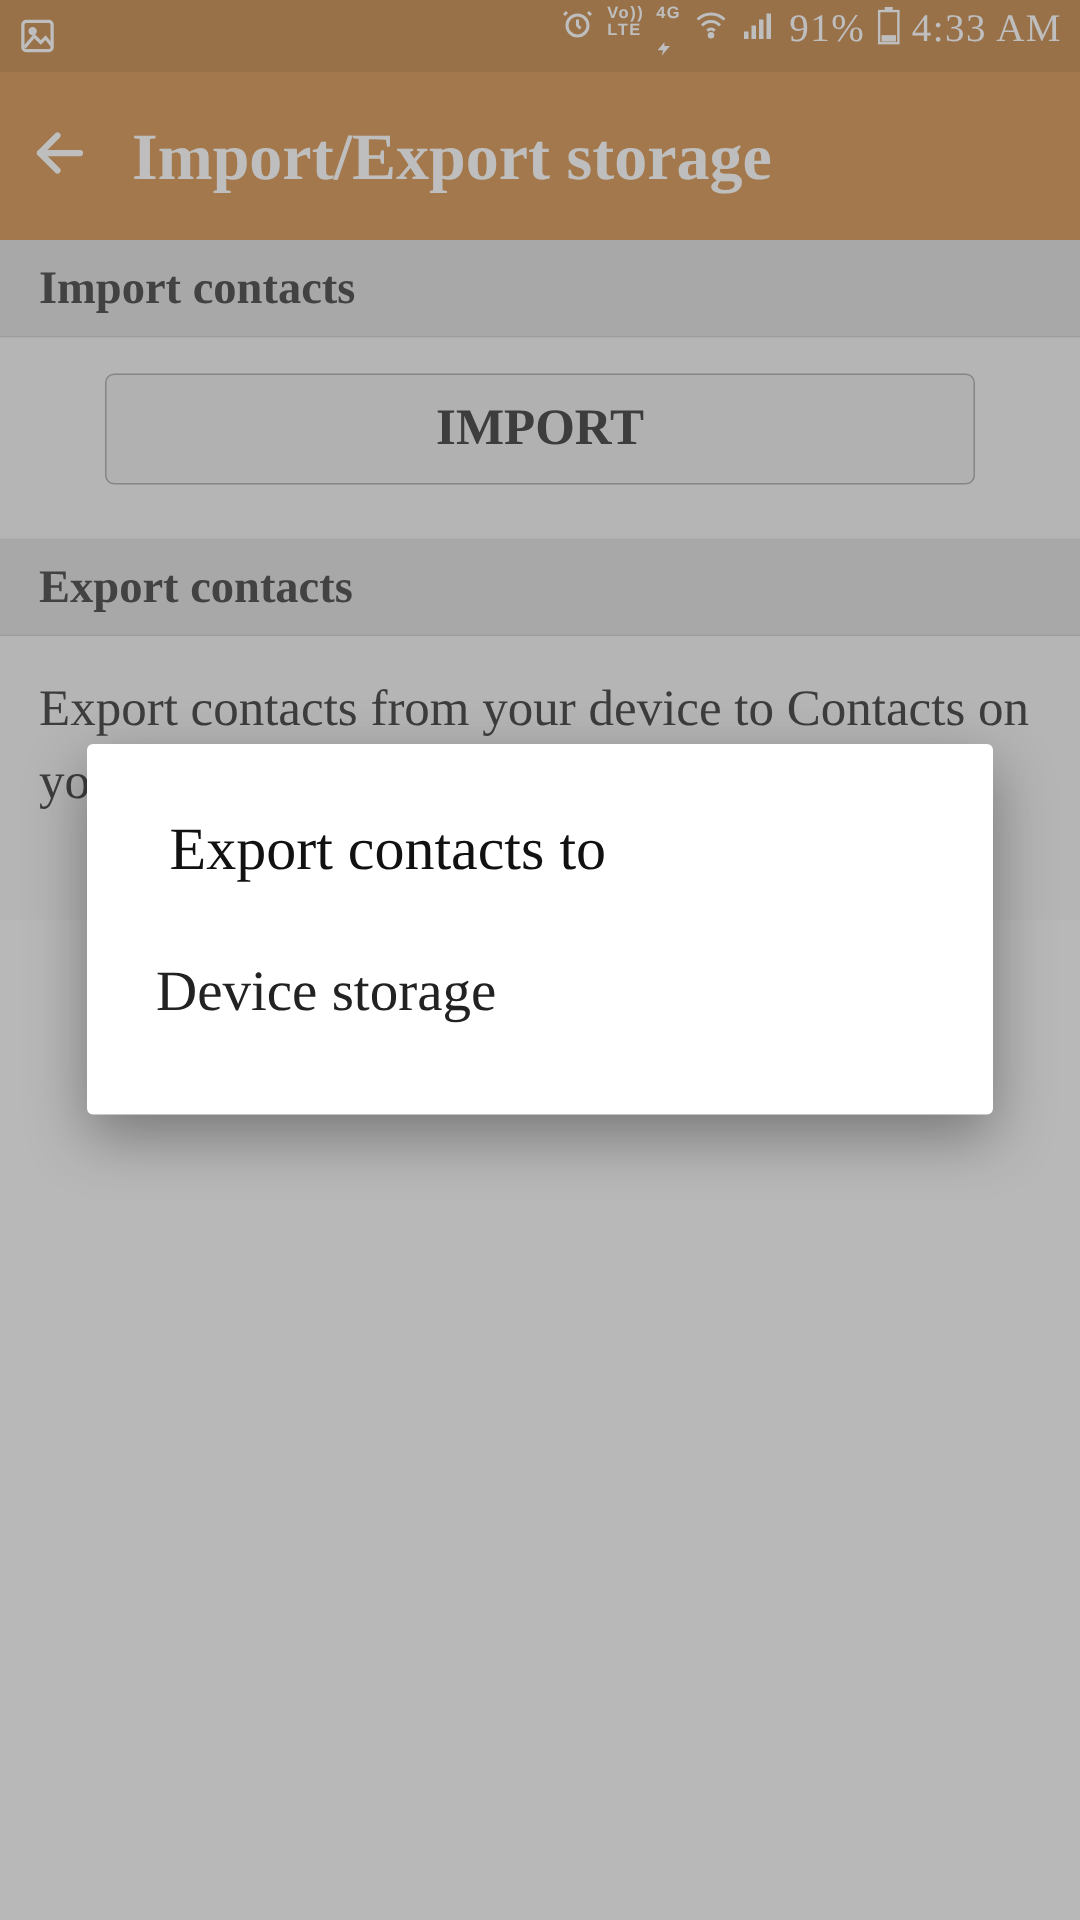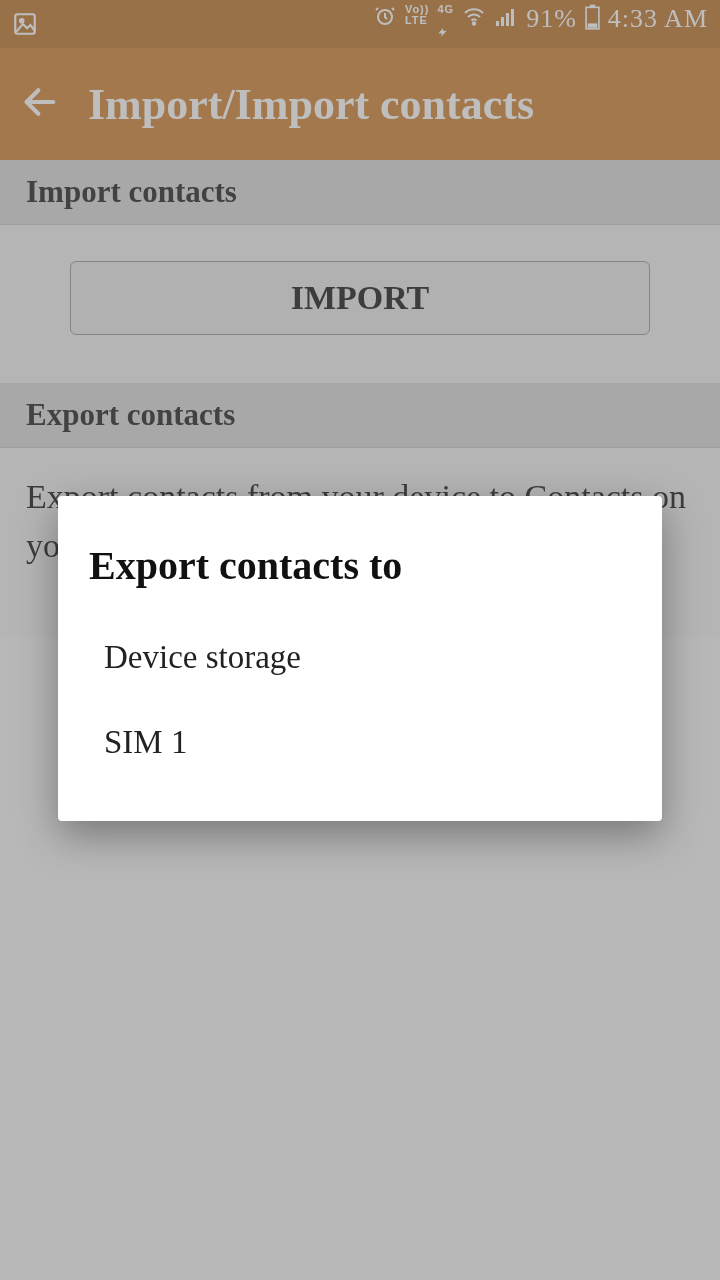--- a/index.html
+++ b/index.html
@@ -19,29 +19,29 @@
   .app-bar { height:112px; background:#d0873c; display:flex; align-items:center; padding:0 20px; gap:28px; }
   .app-bar .title { color:#fff; font-size:44px; font-weight:bold; }
   .back-btn { color:#fff; }
 
   
   .section-header { background:#d9d9d9; padding:14px 26px; font-size:31px; color:#2a2a2a; font-weight:bold; border-bottom:1px solid #c8c8c8; }
 
   
   .section-body { background:#f0f0f0; padding:24px 26px 36px; }
   .desc { font-size:34px; color:#222; line-height:1.45; margin-bottom:30px; }
-  .big-btn { display:block; margin:12px auto; width:580px; height:74px; border:1px solid #9e9e9e; border-radius:6px; background:#e8e8e8; font-size:34px; font-family:inherit; font-weight:bold; color:#222; }
+  .big-btn { display:block; margin:0 auto; width:580px; height:74px; border:1px solid #9e9e9e; border-radius:6px; background:#e8e8e8; font-size:34px; font-family:inherit; font-weight:bold; color:#222; }
 
   
   .scrim { position:absolute; inset:0; background:rgba(100,100,100,0.42); pointer-events:none; }
 
   
   .dialog { position:absolute; left:58px; top:496px; width:604px; background:#fff; border-radius:4px; box-shadow:0 14px 40px rgba(0,0,0,0.35); padding:46px 0 36px; }
-  .dialog-title { font-size:40px; font-weight:bold; color:#111; padding:0 31px 26px; }
-  .dialog-item { font-size:33px; color:#222; padding:24px 46px; }
+  .dialog-title { font-size:40px; font-weight:normal; color:#111; padding:0 55px 26px; }
+  .dialog-item { font-size:38px; color:#222; padding:24px 46px; }
 </style>
 </head>
 <body>
 
 <div class="status-bar">
   <div class="status-left">
     <span class="status-icon">
       <svg width="26" height="26" viewBox="0 0 24 24" fill="none" stroke="#fff" stroke-width="2">
         <rect x="3" y="3" width="18" height="18" rx="2"></rect>
         <circle cx="9" cy="9" r="1.6" fill="#fff"></circle>
@@ -98,32 +98,31 @@
   </div>
 </div>
 
 <div class="app-bar">
   <span class="back-btn">
     <svg width="40" height="40" viewBox="0 0 24 24" fill="none" stroke="#fff" stroke-width="2.5" stroke-linecap="round" stroke-linejoin="round">
       <path d="M20 12 H4"></path>
         <path d="M11 5 L4 12 L11 19"></path>
     </svg>
   </span>
-  <span class="title">Import/Import contacts</span>
+  <span class="title">Import/Export storage</span>
 </div>
 
 <div class="section-header">Import contacts</div>
 <div class="section-body">
   <button class="big-btn">IMPORT</button>
 </div>
 
 <div class="section-header">Export contacts</div>
 <div class="section-body">
   <div class="desc">Export contacts from your device to Contacts on your device storage.</div>
 </div>
 
 <div class="scrim"></div>
 
 <div class="dialog">
   <div class="dialog-title">Export contacts to</div>
   <div class="dialog-item">Device storage</div>
-  <div class="dialog-item">SIM 1</div>
 </div>
 
 </body></html>

